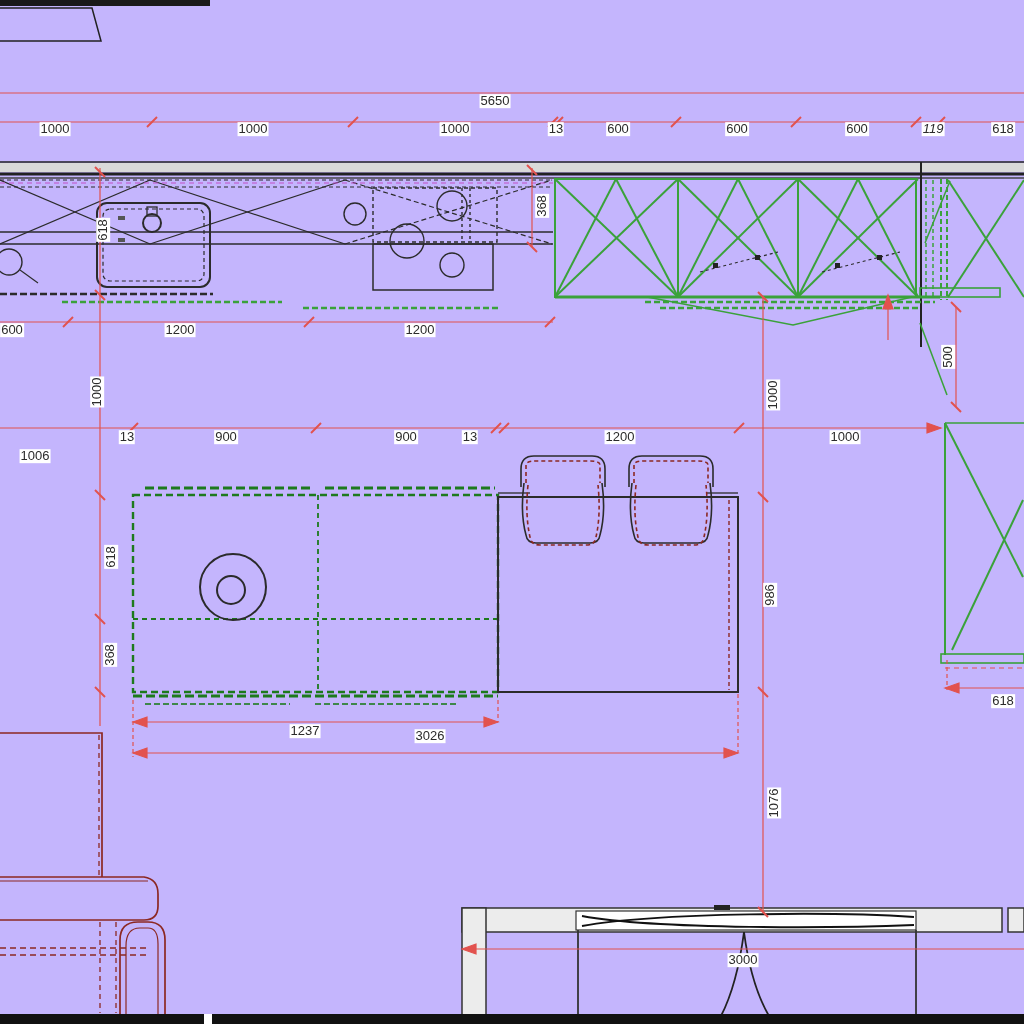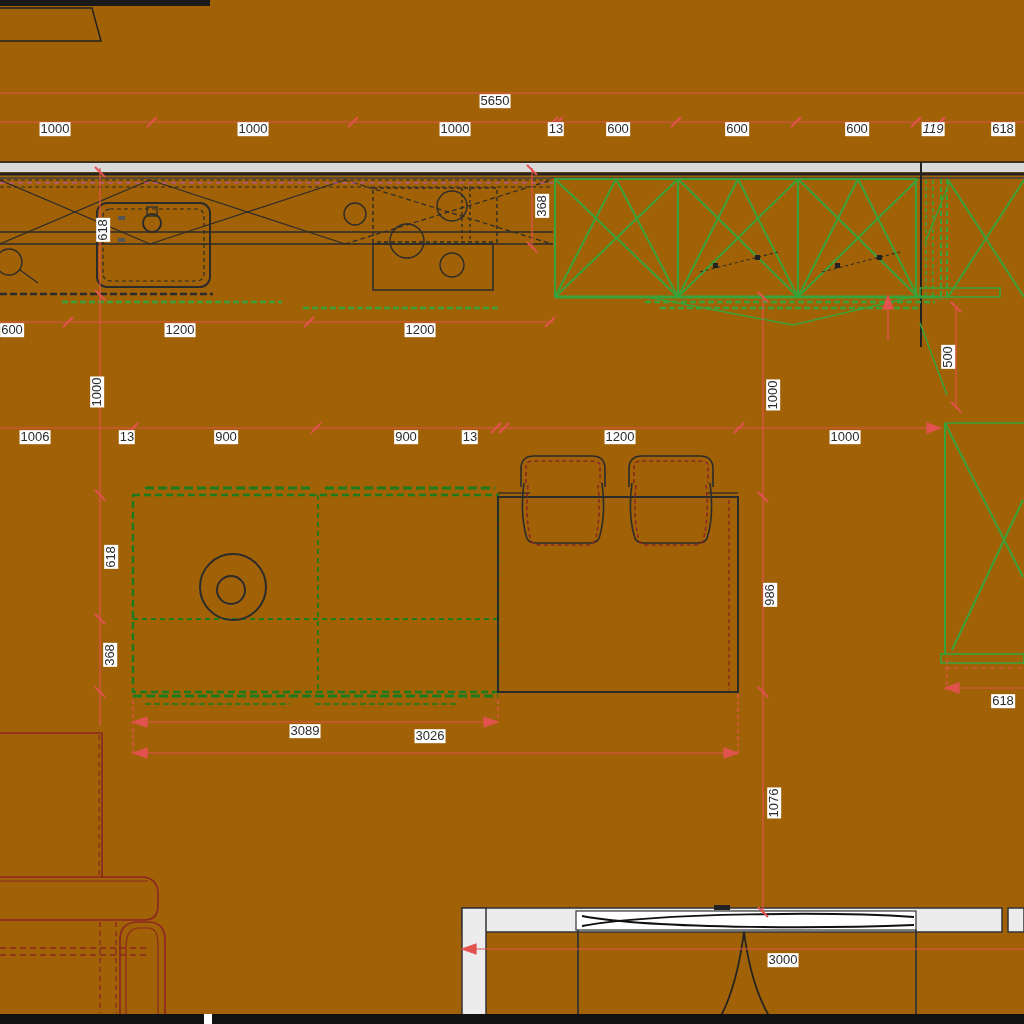--- a/index.html
+++ b/index.html
@@ -1,16 +1,16 @@
 <!DOCTYPE html>
 <html><head>
 <meta charset="utf-8">
 <style>
   html,body{margin:0;padding:0;background:#fff;}
-  .page{position:relative;width:1024px;height:1024px;background:#a16207;overflow:hidden;
+  .page{position:relative;width:1024px;height:1024px;background:#c4b5fd;overflow:hidden;
         font-family:"Liberation Sans", sans-serif;}
   .plan-svg{position:absolute;left:0;top:0;}
   .dim{position:absolute;font-size:13px;line-height:1.05;color:#2b2b2b;background:#fff;
        padding:0 1px;white-space:nowrap;transform:translate(-50%,-50%);}
   .dimv{transform:translate(-50%,-50%) rotate(-90deg);}
 </style>
 </head>
 <body>
 
 <div class="page">
@@ -301,31 +301,31 @@
 <div class="dim" style="left:618px;top:129px;">600</div>
 <div class="dim" style="left:737px;top:129px;">600</div>
 <div class="dim" style="left:857px;top:129px;">600</div>
 <div class="dim" style="left:933px;top:129px;font-style:italic;">119</div>
 <div class="dim" style="left:1003px;top:129px;">618</div>
 
 <div class="dim" style="left:12px;top:330px;">600</div>
 <div class="dim" style="left:180px;top:330px;">1200</div>
 <div class="dim" style="left:420px;top:330px;">1200</div>
 
-<div class="dim" style="left:35px;top:437px;text-align:center;">1006</div>
+<div class="dim" style="left:35px;top:456px;text-align:center;">1006</div>
 <div class="dim" style="left:127px;top:437px;">13</div>
 <div class="dim" style="left:226px;top:437px;">900</div>
 <div class="dim" style="left:406px;top:437px;">900</div>
 <div class="dim" style="left:470px;top:437px;">13</div>
 <div class="dim" style="left:620px;top:437px;">1200</div>
 <div class="dim" style="left:845px;top:437px;">1000</div>
 
-<div class="dim" style="left:305px;top:731px;">3089</div>
+<div class="dim" style="left:305px;top:731px;">1237</div>
 <div class="dim" style="left:430px;top:736px;">3026</div>
-<div class="dim" style="left:743px;top:960px;margin-left:40px;">3000</div>
+<div class="dim" style="left:743px;top:960px;">3000</div>
 <div class="dim" style="left:1003px;top:701px;">618</div>
 
 <div class="dim dimv" style="left:542px;top:206px;">368</div>
 <div class="dim dimv" style="left:103px;top:230px;">618</div>
 <div class="dim dimv" style="left:97px;top:392px;">1000</div>
 <div class="dim dimv" style="left:111px;top:557px;">618</div>
 <div class="dim dimv" style="left:110px;top:655px;">368</div>
 <div class="dim dimv" style="left:773px;top:395px;">1000</div>
 <div class="dim dimv" style="left:770px;top:595px;">986</div>
 <div class="dim dimv" style="left:774px;top:803px;">1076</div>

